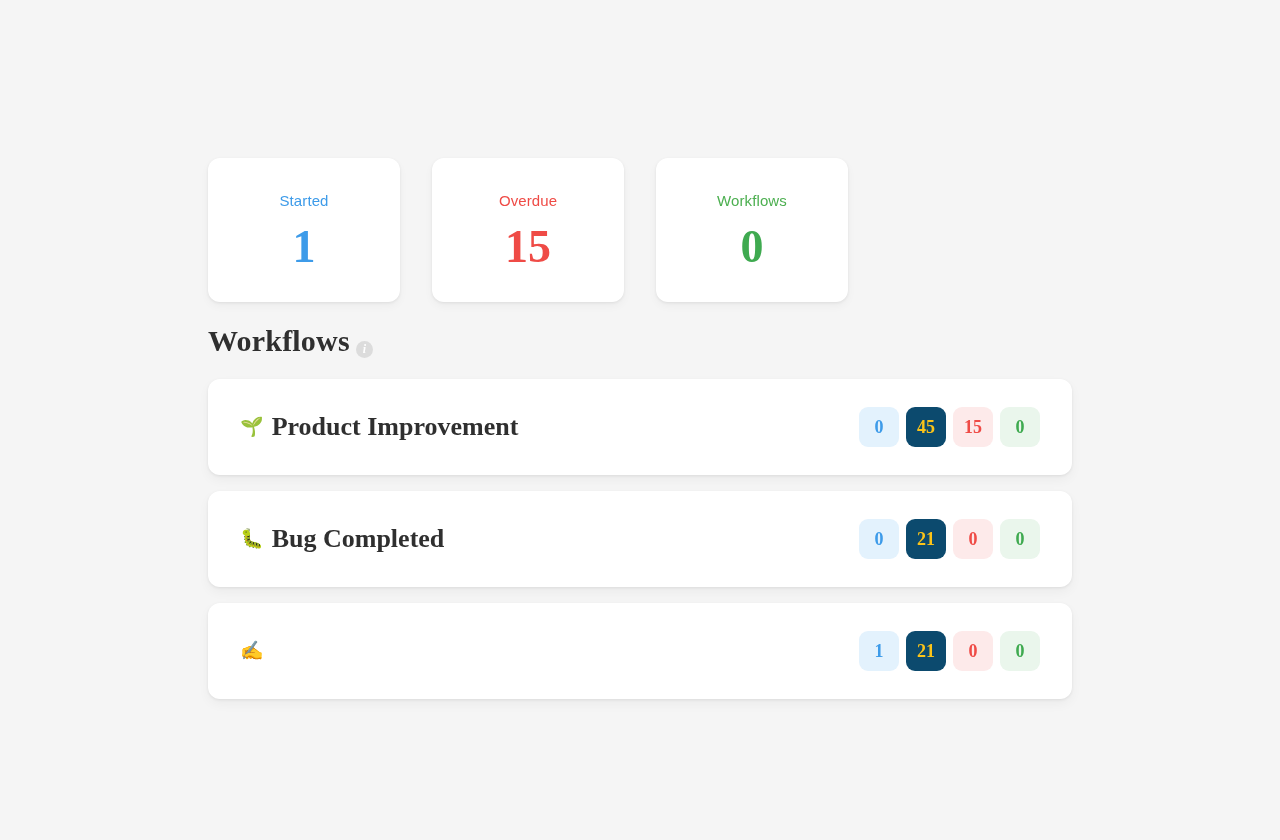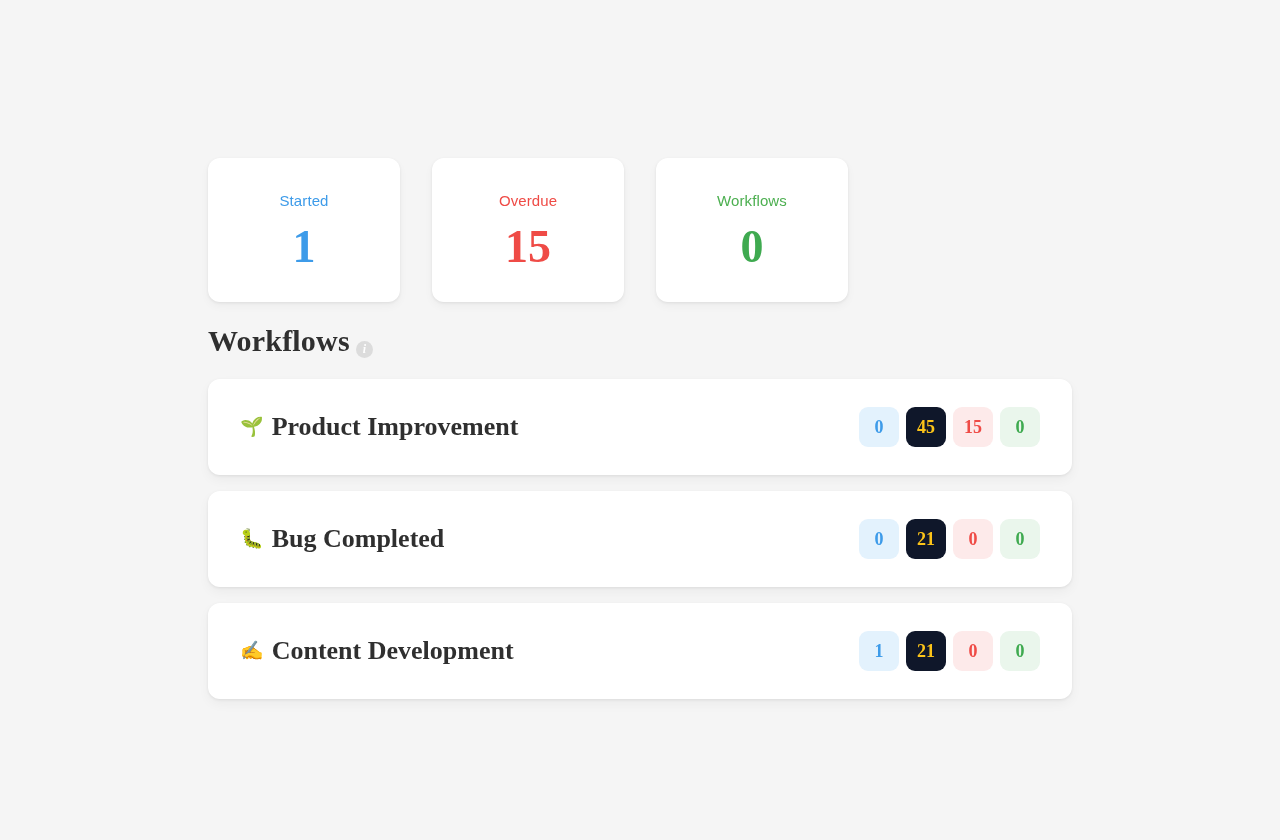--- a/index.html
+++ b/index.html
@@ -144,21 +144,21 @@
     display: flex;
     align-items: center;
     justify-content: center;
     font-family: "Liberation Serif", serif;
     font-weight: 700;
     font-size: 18px;
     line-height: 18px;
     cursor: pointer;
   }
   .badge.started    { background: #e3f2fd; color: #3d9be9; }
-  .badge.inprogress { background: #0f172a; color: #fcc419; }
+  .badge.inprogress { background: #0c4a6e; color: #fcc419; }
   .badge.overdue    { background: #fdeaea; color: #ef4b46; }
   .badge.completed  { background: #eaf6ec; color: #3faa50; }
 </style>
 </head>
 <body>
 
 <div class="page">
   <div class="content">
 
     <div class="stats-row">
@@ -210,21 +210,20 @@
           <div class="badge started">0</div>
           <div class="badge inprogress">21</div>
           <div class="badge overdue">0</div>
           <div class="badge completed">0</div>
         </div>
       </div>
 
       <div class="workflow-row">
         <div class="workflow-name">
           <span class="workflow-emoji">✍️</span>
-          <span class="workflow-label">Content Development</span>
         </div>
         <div class="badges">
           <div class="badge started">1</div>
           <div class="badge inprogress">21</div>
           <div class="badge overdue">0</div>
           <div class="badge completed">0</div>
         </div>
       </div>
 
     </div>

